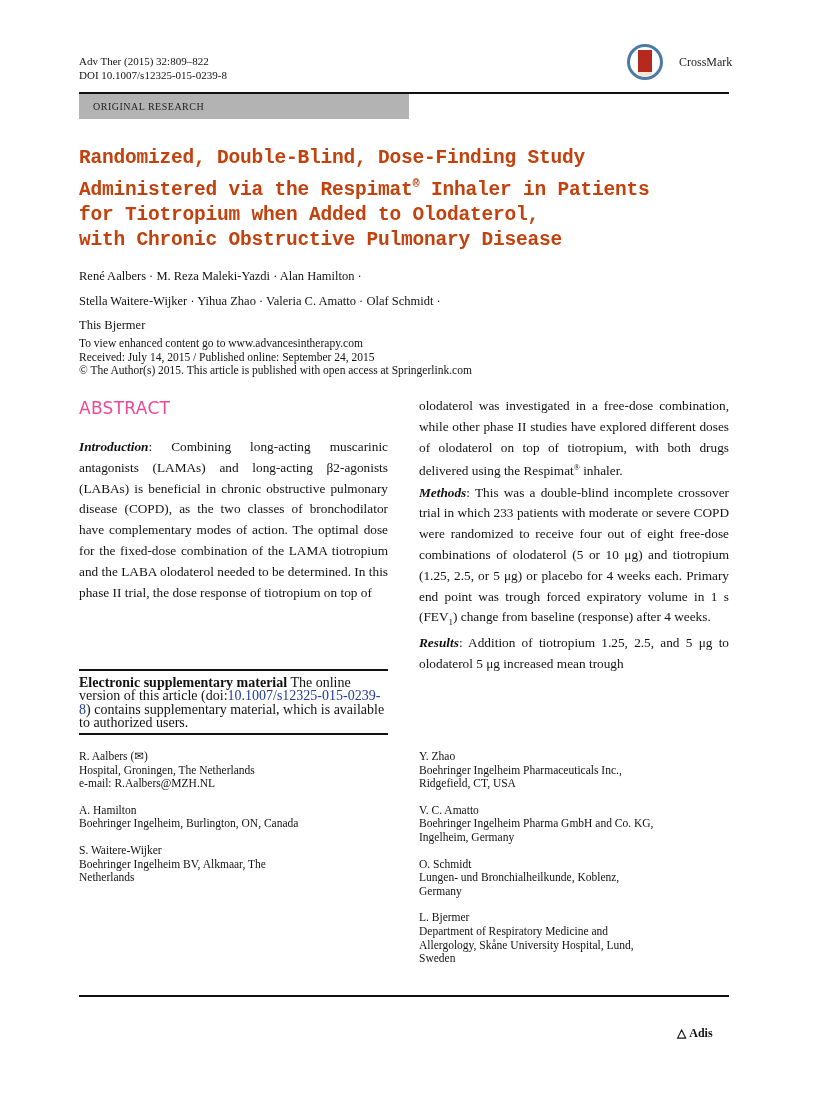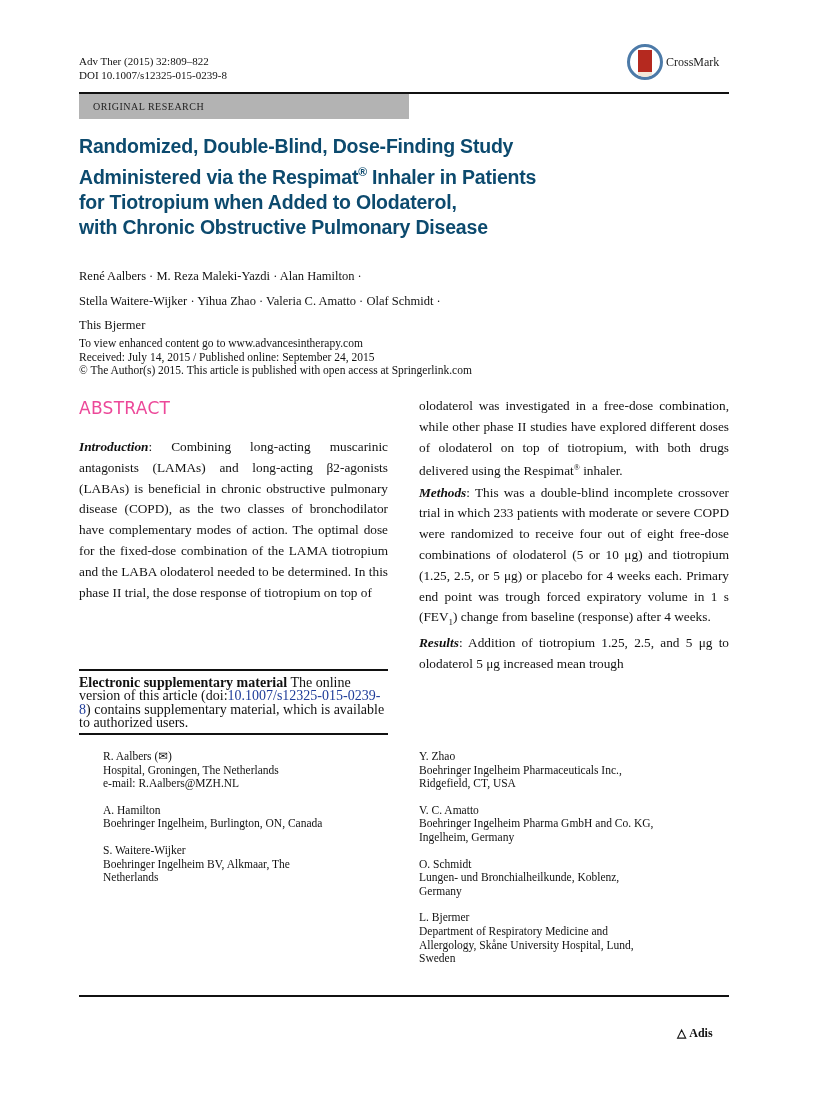--- a/index.html
+++ b/index.html
@@ -1,47 +1,47 @@
 <!DOCTYPE html>
 <html><head>
 <meta charset="utf-8">
 <style>
   html, body { margin:0; padding:0; background:#ffffff; }
   body { width:827px; height:1098px; position:relative; overflow:hidden;
          font-family:"DejaVu Serif","Liberation Serif",serif; color:#111; }
   .abs { position:absolute; }
   .journal { left:79px; top:55px; font-size:11px; line-height:13.5px; font-family:"Liberation Serif",serif; }
-  .crossmark { left:627px; top:44px; display:flex; align-items:center; gap:3px; }
+  .crossmark { left:627px; top:44px; display:flex; align-items:center; gap:16px; }
   .crossmark .badge { width:36px; height:36px; border-radius:50%; border:3px solid #4c7aa8; box-sizing:border-box;
                       background:#fff; position:relative; overflow:hidden; }
   .crossmark .badge .bar { position:absolute; left:8px; top:3px; width:14px; height:24px; background:#b5291f; }
   .crossmark .badge .tip { position:absolute; left:8px; top:25px; width:14px; height:6px; background:#f2e6d8; }
   .crossmark .label { font-family:"Liberation Serif",serif; font-size:12px; color:#222; }
   .rule-top { left:79px; top:92px; width:650px; height:1.5px; background:#111; }
   .section-banner { left:79px; top:94px; width:330px; height:25px; background:#b3b3b3;
                     font-family:"Liberation Serif",serif; font-size:10px; letter-spacing:0.5px;
                     line-height:25px; padding-left:14px; box-sizing:border-box; color:#222; }
-  .title { left:79px; top:134px; width:640px; font-family:Liberation Sans, sans-serif; font-weight:bold;
-           font-size:19.5px; line-height:25.5px; color:#0c4a6e; letter-spacing:-0.2px; }
+  .title { left:79px; top:146px; width:640px; font-family:Liberation Mono, monospace; font-weight:bold;
+           font-size:19.5px; line-height:25.5px; color:#c2410c; letter-spacing:-0.2px; }
   .title sup { font-size:12px; }
   .authors { left:79px; top:264px; width:560px; font-family:"Liberation Serif",serif; font-size:12.5px; line-height:24.5px; }
   .meta { left:79px; top:337px; width:520px; font-family:"Liberation Serif",serif; font-size:11.5px; line-height:13.7px; }
   .abstract-h { left:79px; top:398px; font-family:"DejaVu Sans",sans-serif; font-size:17px; letter-spacing:0.3px; color:#ec4899; }
   .col { font-family:"Liberation Serif",serif; font-size:13.3px; line-height:20.8px; text-align:justify; }
   .col p { margin:0; }
   .col-left { left:79px; top:437px; width:309px; }
   .col-right { left:419px; top:396px; width:310px; }
   .col b i, .col i b { font-weight:bold; font-style:italic; }
   .supp-rule1 { left:79px; top:669px; width:309px; height:1.5px; background:#111; }
   .supp { left:79px; top:676px; width:309px; font-family:"Liberation Serif",serif; font-size:14px; line-height:13.3px; }
   .supp .doi { color:#1f3c99; }
   .supp-rule2 { left:79px; top:733px; width:309px; height:1.5px; background:#111; }
   .affil { font-family:"Liberation Serif",serif; font-size:11.5px; line-height:13.6px; }
   .affil .block { margin-bottom:13px; }
-  .affil-left { left:79px; top:750px; width:320px;margin-left:24px; }
+  .affil-left { left:79px; top:750px; width:320px; }
   .affil-right { left:419px; top:750px; width:320px; }
   .rule-bottom { left:79px; top:995px; width:650px; height:1.5px; background:#111; }
   .adis { left:677px; top:1026px; display:flex; align-items:center; gap:3px;
           font-family:"Liberation Serif",serif; font-size:12px; font-weight:bold; }
   .adis .tri { font-size:12px; }
 </style>
 </head>
 <body>
 
 <div class="abs journal">

